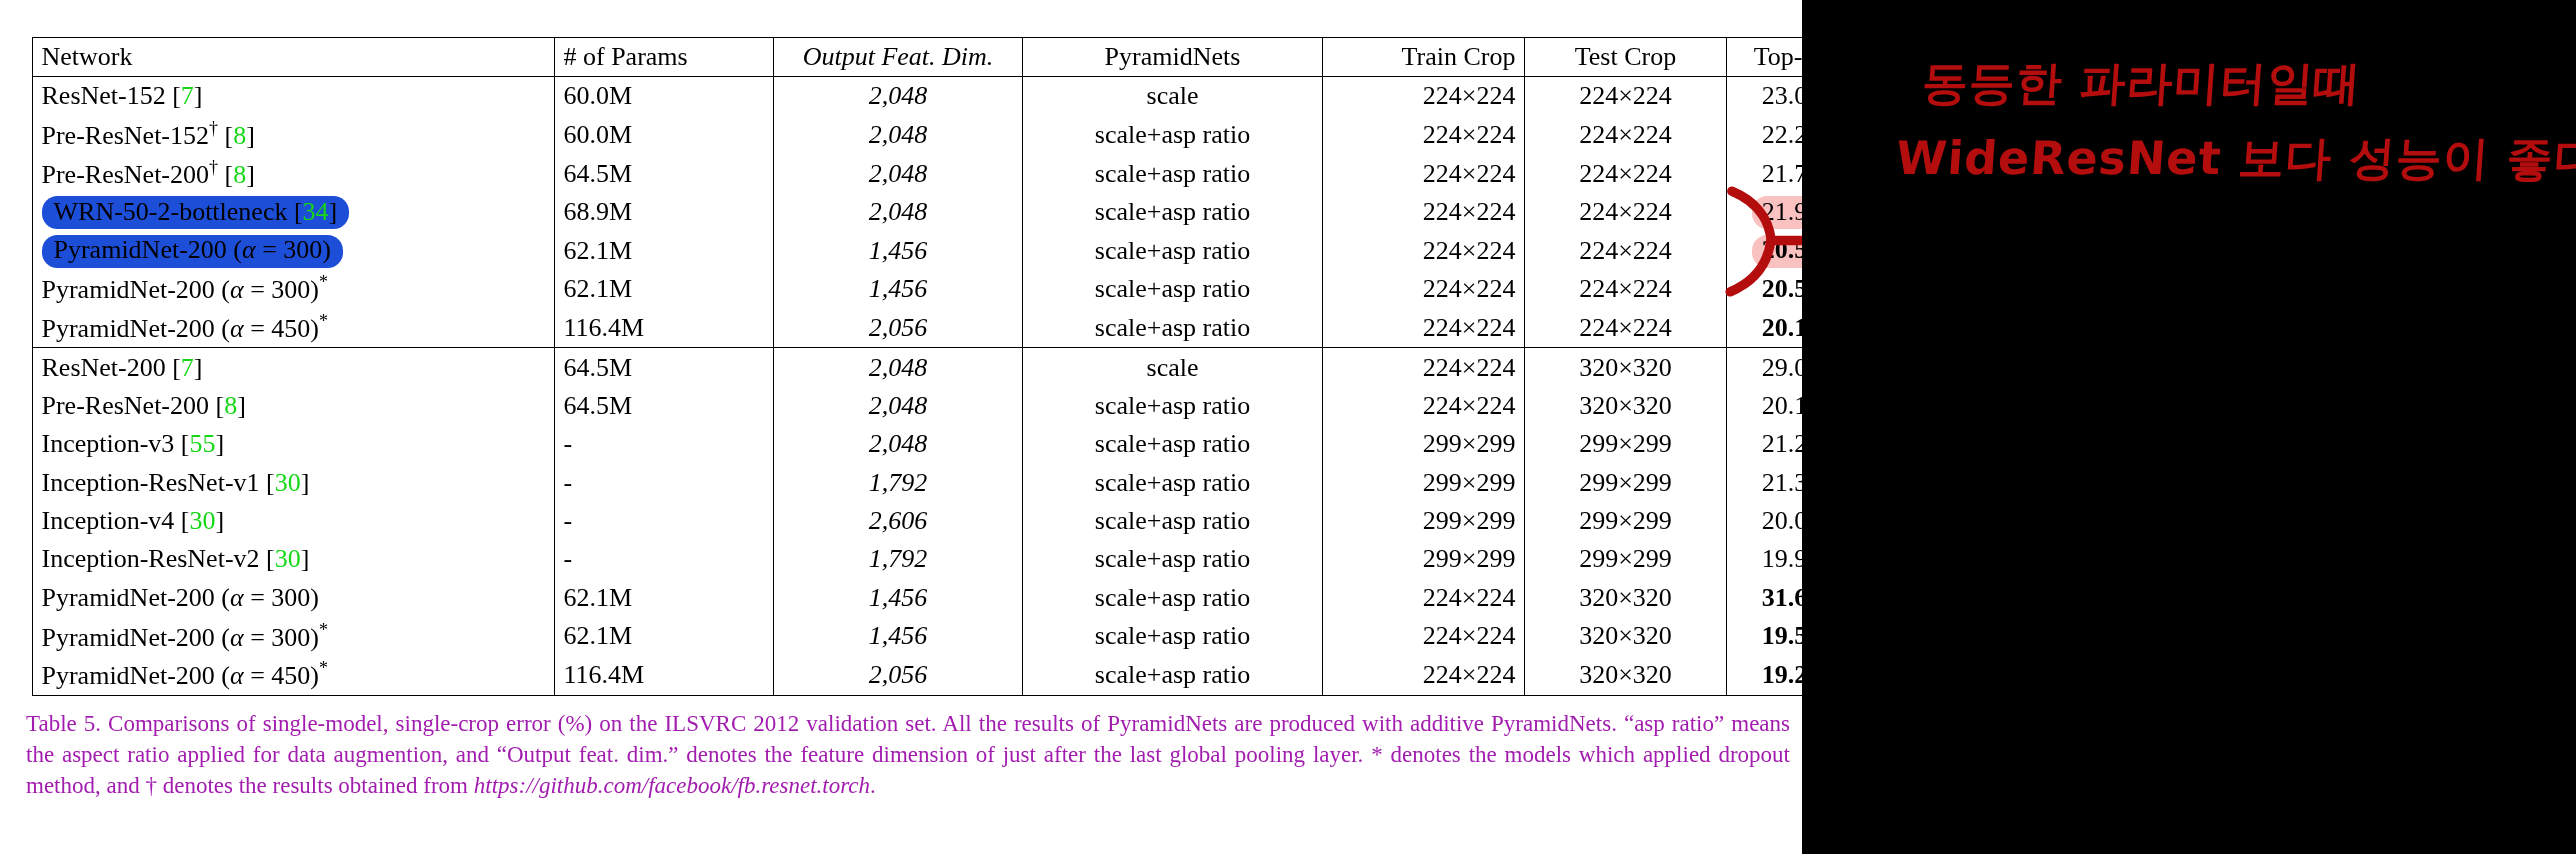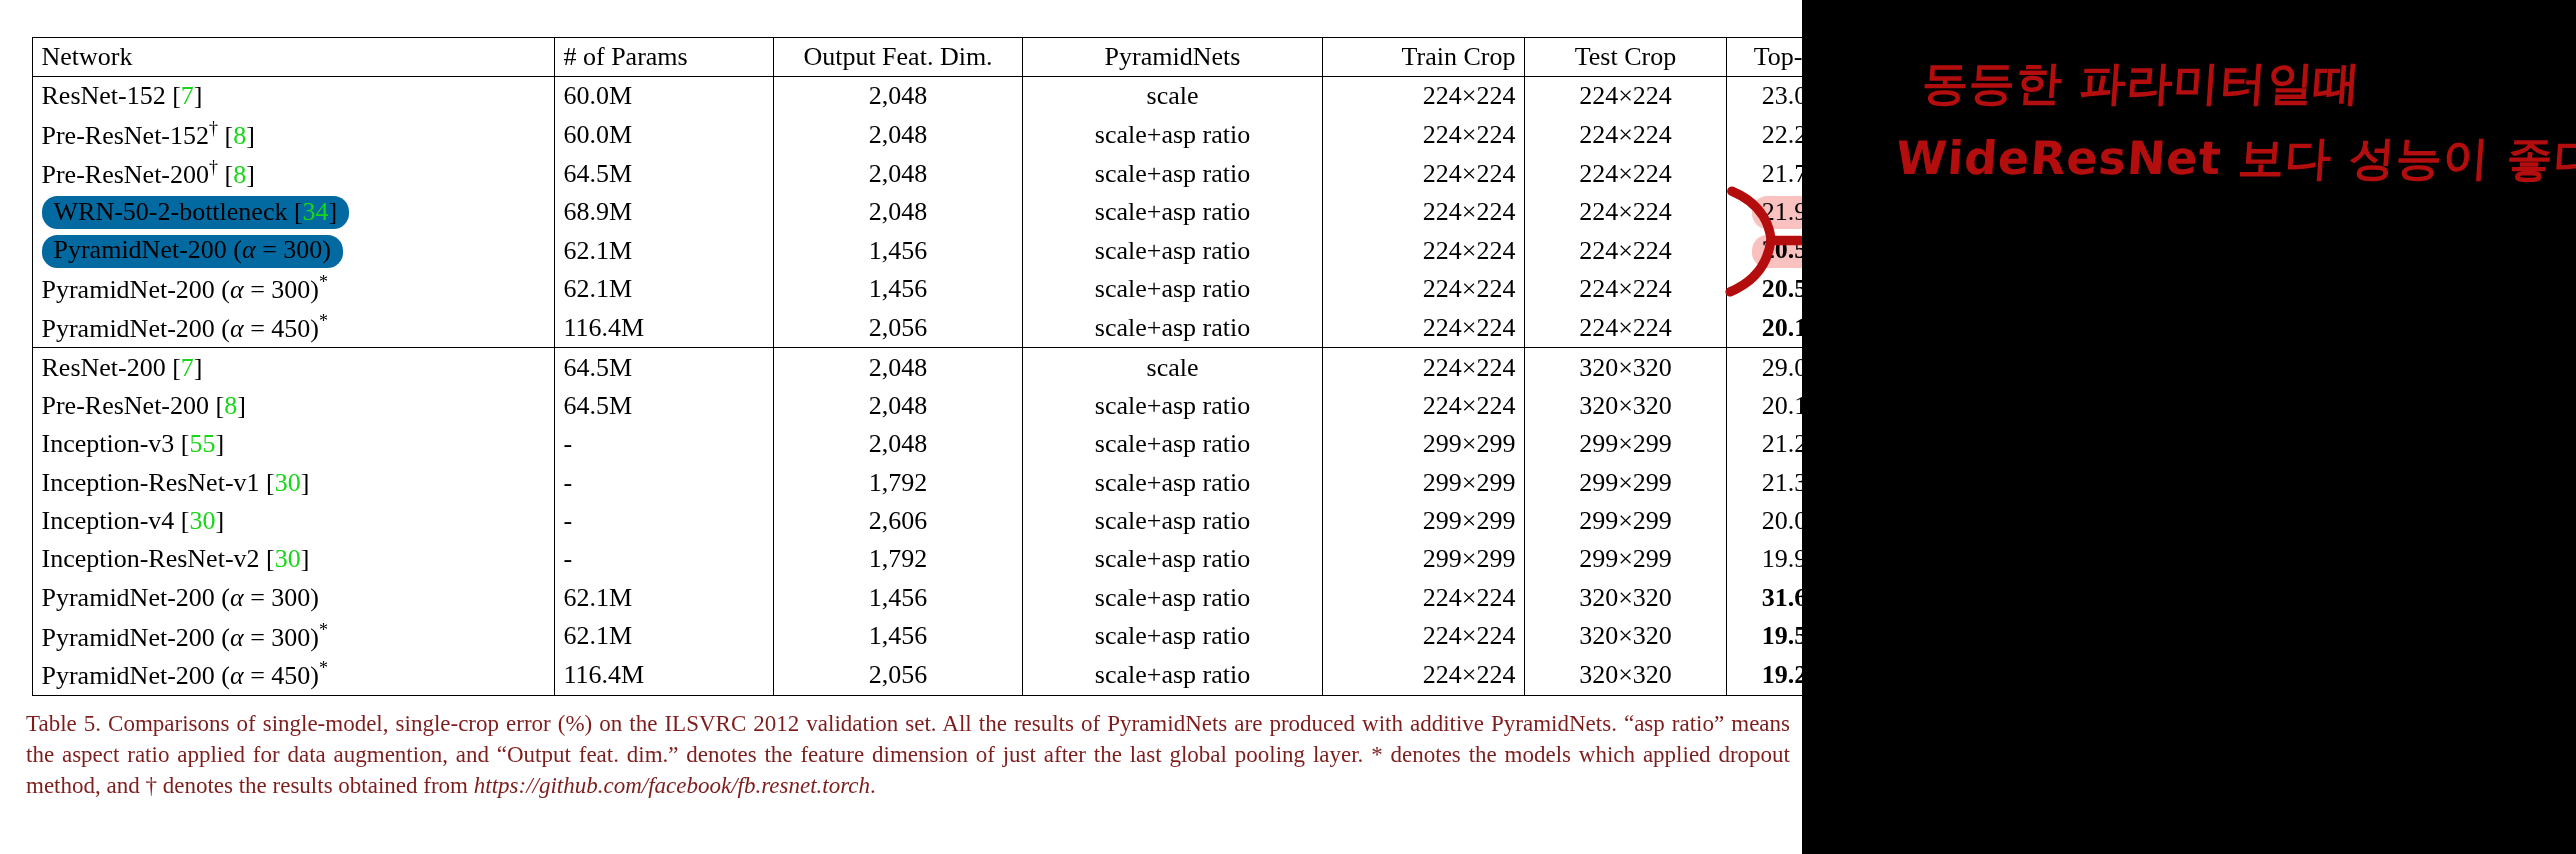--- a/index.html
+++ b/index.html
@@ -41,56 +41,56 @@
     border-right:1.7px solid #000;
     padding:1.7px 8.5px;
     font-weight:normal;
     line-height:1.30;
     height:35px;
     vertical-align:middle;
     position:relative;
   }
   .col-net{width:504px;text-align:left;padding-left:20.5px;}
   .col-par{width:201px;text-align:left;}
-  .col-dim{width:231px;text-align:center;}
+  .col-dim{width:231px;text-align:center;font-style:italic;}
   .col-aug{width:282px;text-align:center;}
   .col-tra{width:184px;text-align:right;}
   .col-tes{width:184px;text-align:center;}
   .col-t1{width:98px;text-align:center;}
   .col-t5{width:97px;text-align:center;}
   tr.rule-bot td{border-bottom:1.7px solid #000;}
   thead tr td{border-top:1.7px solid #000;border-bottom:1.7px solid #000;}
   .cite{color:#16d816;}
   .bold{font-weight:bold;}
   .sup{font-size:18px;vertical-align:super;}
   .alpha{font-style:italic;}
   
   .hl{
-    background:#0369a1;
+    background:#1d4ed8;
     border-radius:15.4px;
     padding:2.6px 12px 4.3px 12px;
     display:inline-block;
     line-height:1.0;
   }
   .hl-cell{
     background:#f9c2c0;
     border-radius:15.4px;
     padding:2.6px 10.2px 4.3px 10.2px;
     display:inline-block;
     line-height:1.0;
   }
   
   #caption{
     position:absolute;
     left:26px;top:680px;
     width:1764px;
     font-size:23px;
     line-height:31px;
     text-align:justify;
-    color:#7f1d1d;
+    color:#a21caf;
   }
   #caption i{font-style:italic;}
   
   #brace-svg{
     position:absolute;
     left:1725px;top:158px;
     width:290px;height:111px;
     overflow:visible;
   }
   .hand{

